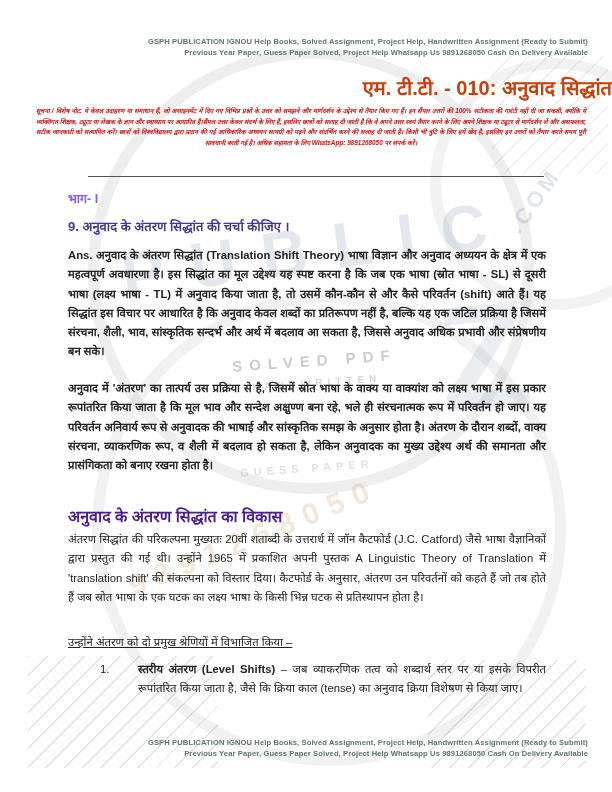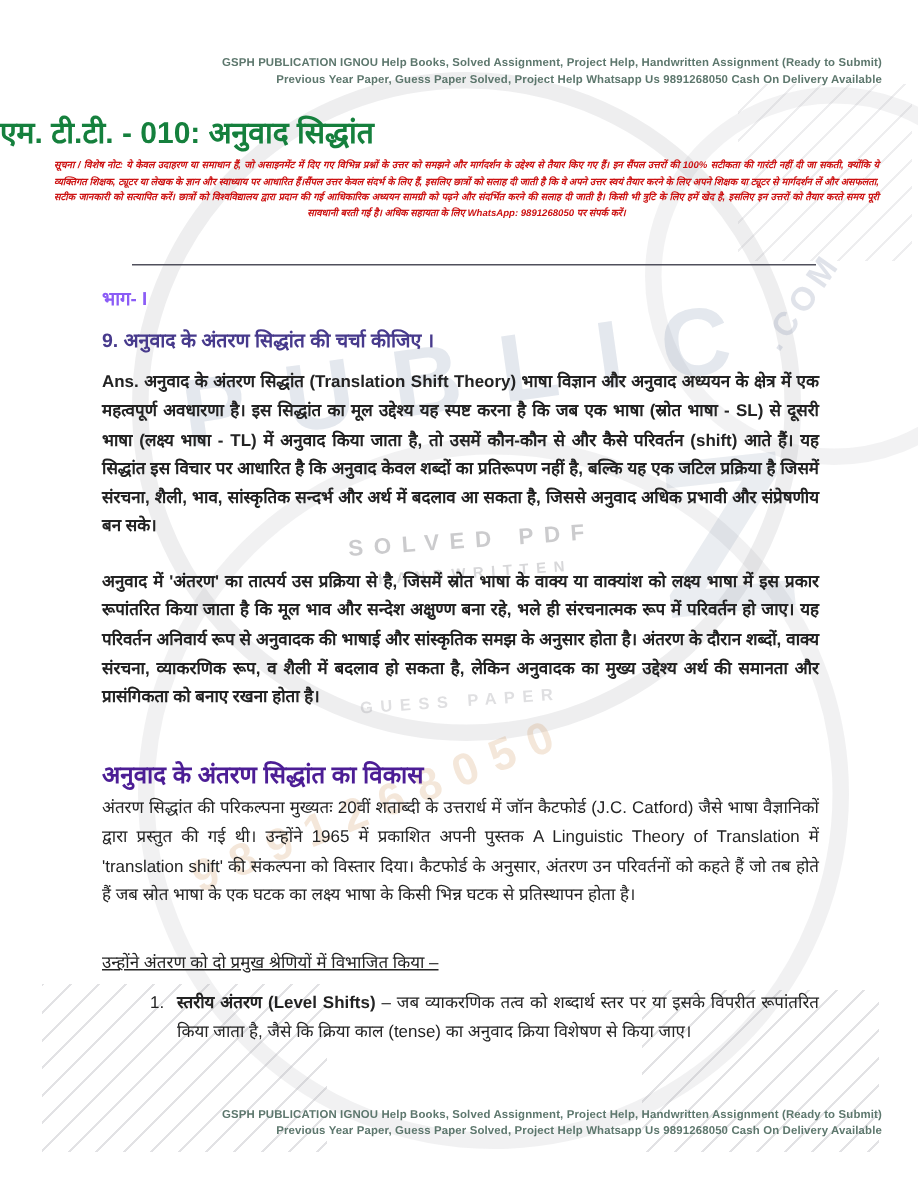--- a/index.html
+++ b/index.html
@@ -44,23 +44,23 @@
     font-size: 7.6px; font-weight: bold;
     line-height: 11px;
     color: #5d776d;
     letter-spacing: 0.1px;
   }
   .header { top: 36px; }
   .footer { top: 737px; }
 
   .doc-title {
     position: absolute; top: 74px; left: 0; right: 0;
-    text-align: left;
+    text-align: right;
     font-size: 20px; font-weight: bold;
-    color: #15803d;
+    color: #c2410c;
   }
 
   .disclaimer {
     position: absolute; top: 106px; left: 36px; right: 26px;
     font-size: 6.4px; font-weight: bold; font-style: italic;
     line-height: 10.6px;
     color: #cc1111;
     text-align: justify;
     text-align-last: center;
   }
@@ -100,21 +100,21 @@
 
   .italic-latin { }
 
   .list-item {
     position: absolute; top: 660px; left: 100px; width: 446px;
     display: flex;
     font-size: 11.3px; line-height: 19.3px;
     color: #232323;
   }
   .li-marker { width: 18px; flex: 0 0 18px; }
-  .li-body { flex: 1; text-align: justify; }
+  .li-body { flex: 1; text-align: justify; margin-left: 20px; }
   .li-term { font-weight: bold; }
 </style>
 </head>
 <body>
 
 <div class="page">
 
   <div class="wm wm-circle wm-circle-a"></div>
   <div class="wm wm-circle wm-circle-b"></div>
   <div class="wm wm-circle wm-circle-c"></div>

